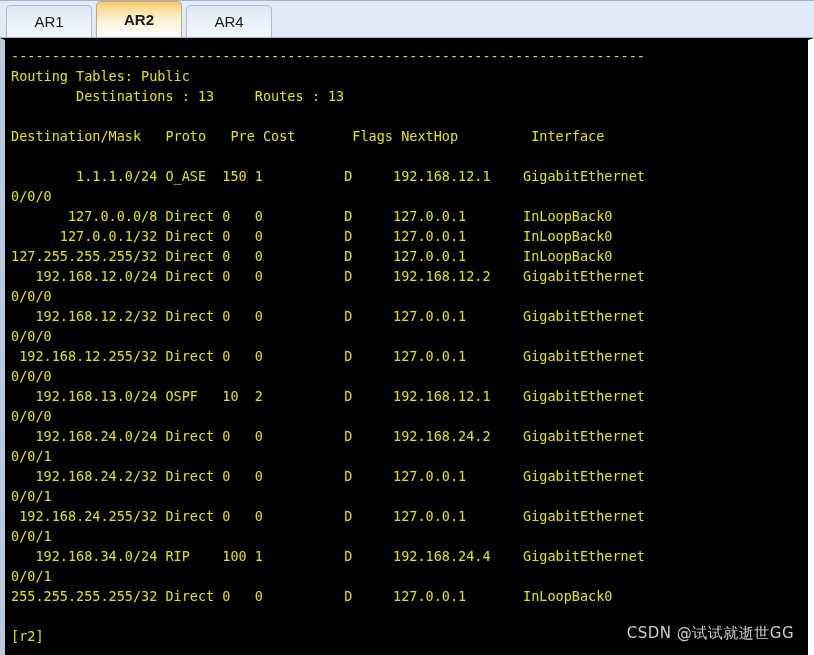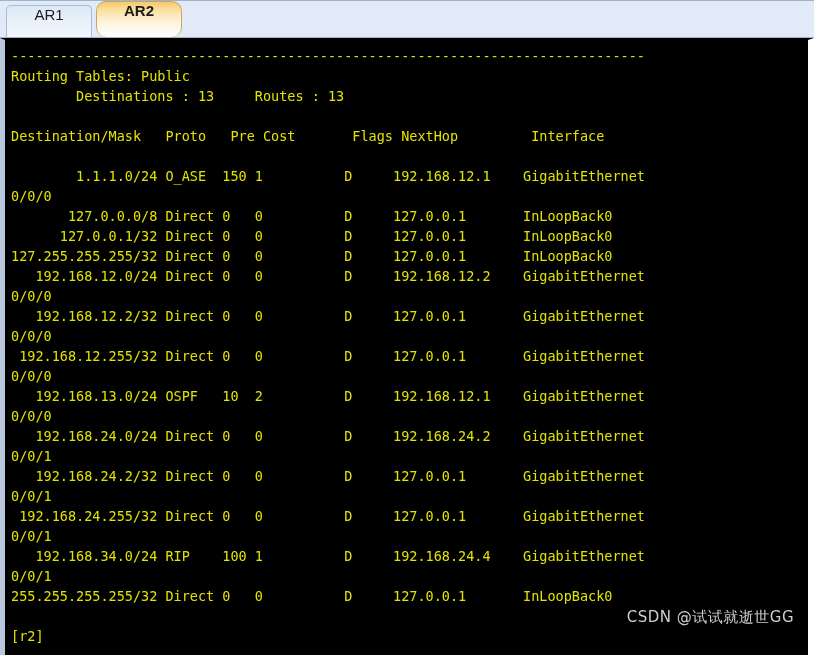--- a/index.html
+++ b/index.html
@@ -36,38 +36,37 @@
     align-items: flex-end;
     overflow: hidden;
   }
   .tab {
     position: relative;
     height: 32px;
     min-width: 86px;
     margin-right: 4px;
     box-sizing: border-box;
     display: flex;
-    align-items: flex-start;
+    align-items: center;
     justify-content: center;
     font-size: 15px;
     color: #1b1b1b;
     border: 1px solid #a8bdd4;
     border-bottom: none;
     border-radius: 5px 5px 0 0;
     background: linear-gradient(to bottom, #dce8f7 0%, #e8f0fa 45%, #f2f7fc 100%);
     cursor: pointer;
     user-select: none;
   }
   .tab.active {
     background: linear-gradient(to bottom, #f6c96a 0%, #fbdf9d 22%, #fdf3dc 55%, #ffffff 100%);
     border-color: #c9a760;
     height: 36px;
     font-weight: bold;
     z-index: 3;
-    border-radius: 10px;
   }
 
   
   #terminal {
     position: relative;
     box-sizing: border-box;
     height: 617px;
     background: #000000;
     border-left: 5px solid #b9c8dc;
     border-right: 6px solid #ffffff;
@@ -87,41 +86,44 @@
   .term-line {
     height: 20px;
     white-space: pre;
   }
   .term-blank { height: 20px; }
 
   
   #watermark {
     position: absolute;
     right: 14px;
-    bottom: 28px;
+    bottom: 12px;
     color: #cfcfcf;
     font-family: "DejaVu Sans", sans-serif;
     font-size: 15px;
     letter-spacing: 0.5px;
     user-select: none;
     pointer-events: none;
   }
 </style>
 </head>
 <body>
 
 <div id="app-window">
 
   <div id="tab-strip">
       <div class="tab">
         <span>AR1</span>
       </div>
       <div class="tab active">
         <span>AR2</span>
       </div>
+      <div class="tab">
+        <span>AR4</span>
+      </div>
     </div>
 
   <div id="terminal">
     <div id="terminal-output"><div class="term-line">------------------------------------------------------------------------------</div><div class="term-line">Routing Tables: Public</div><div class="term-line">        Destinations : 13     Routes : 13</div><div class="term-blank"></div><div class="term-line">Destination/Mask   Proto   Pre Cost       Flags NextHop         Interface</div><div class="term-blank"></div><div class="term-line">        1.1.1.0/24 O_ASE  150 1          D     192.168.12.1    GigabitEthernet</div><div class="term-line">0/0/0</div><div class="term-line">       127.0.0.0/8 Direct 0   0          D     127.0.0.1       InLoopBack0</div><div class="term-line">      127.0.0.1/32 Direct 0   0          D     127.0.0.1       InLoopBack0</div><div class="term-line">127.255.255.255/32 Direct 0   0          D     127.0.0.1       InLoopBack0</div><div class="term-line">   192.168.12.0/24 Direct 0   0          D     192.168.12.2    GigabitEthernet</div><div class="term-line">0/0/0</div><div class="term-line">   192.168.12.2/32 Direct 0   0          D     127.0.0.1       GigabitEthernet</div><div class="term-line">0/0/0</div><div class="term-line"> 192.168.12.255/32 Direct 0   0          D     127.0.0.1       GigabitEthernet</div><div class="term-line">0/0/0</div><div class="term-line">   192.168.13.0/24 OSPF   10  2          D     192.168.12.1    GigabitEthernet</div><div class="term-line">0/0/0</div><div class="term-line">   192.168.24.0/24 Direct 0   0          D     192.168.24.2    GigabitEthernet</div><div class="term-line">0/0/1</div><div class="term-line">   192.168.24.2/32 Direct 0   0          D     127.0.0.1       GigabitEthernet</div><div class="term-line">0/0/1</div><div class="term-line"> 192.168.24.255/32 Direct 0   0          D     127.0.0.1       GigabitEthernet</div><div class="term-line">0/0/1</div><div class="term-line">   192.168.34.0/24 RIP    100 1          D     192.168.24.4    GigabitEthernet</div><div class="term-line">0/0/1</div><div class="term-line">255.255.255.255/32 Direct 0   0          D     127.0.0.1       InLoopBack0</div><div class="term-blank"></div><div class="term-line">[r2]</div></div>
     <div id="watermark">CSDN @试试就逝世GG</div>
   </div>
 
 </div>
 
 </body></html>

